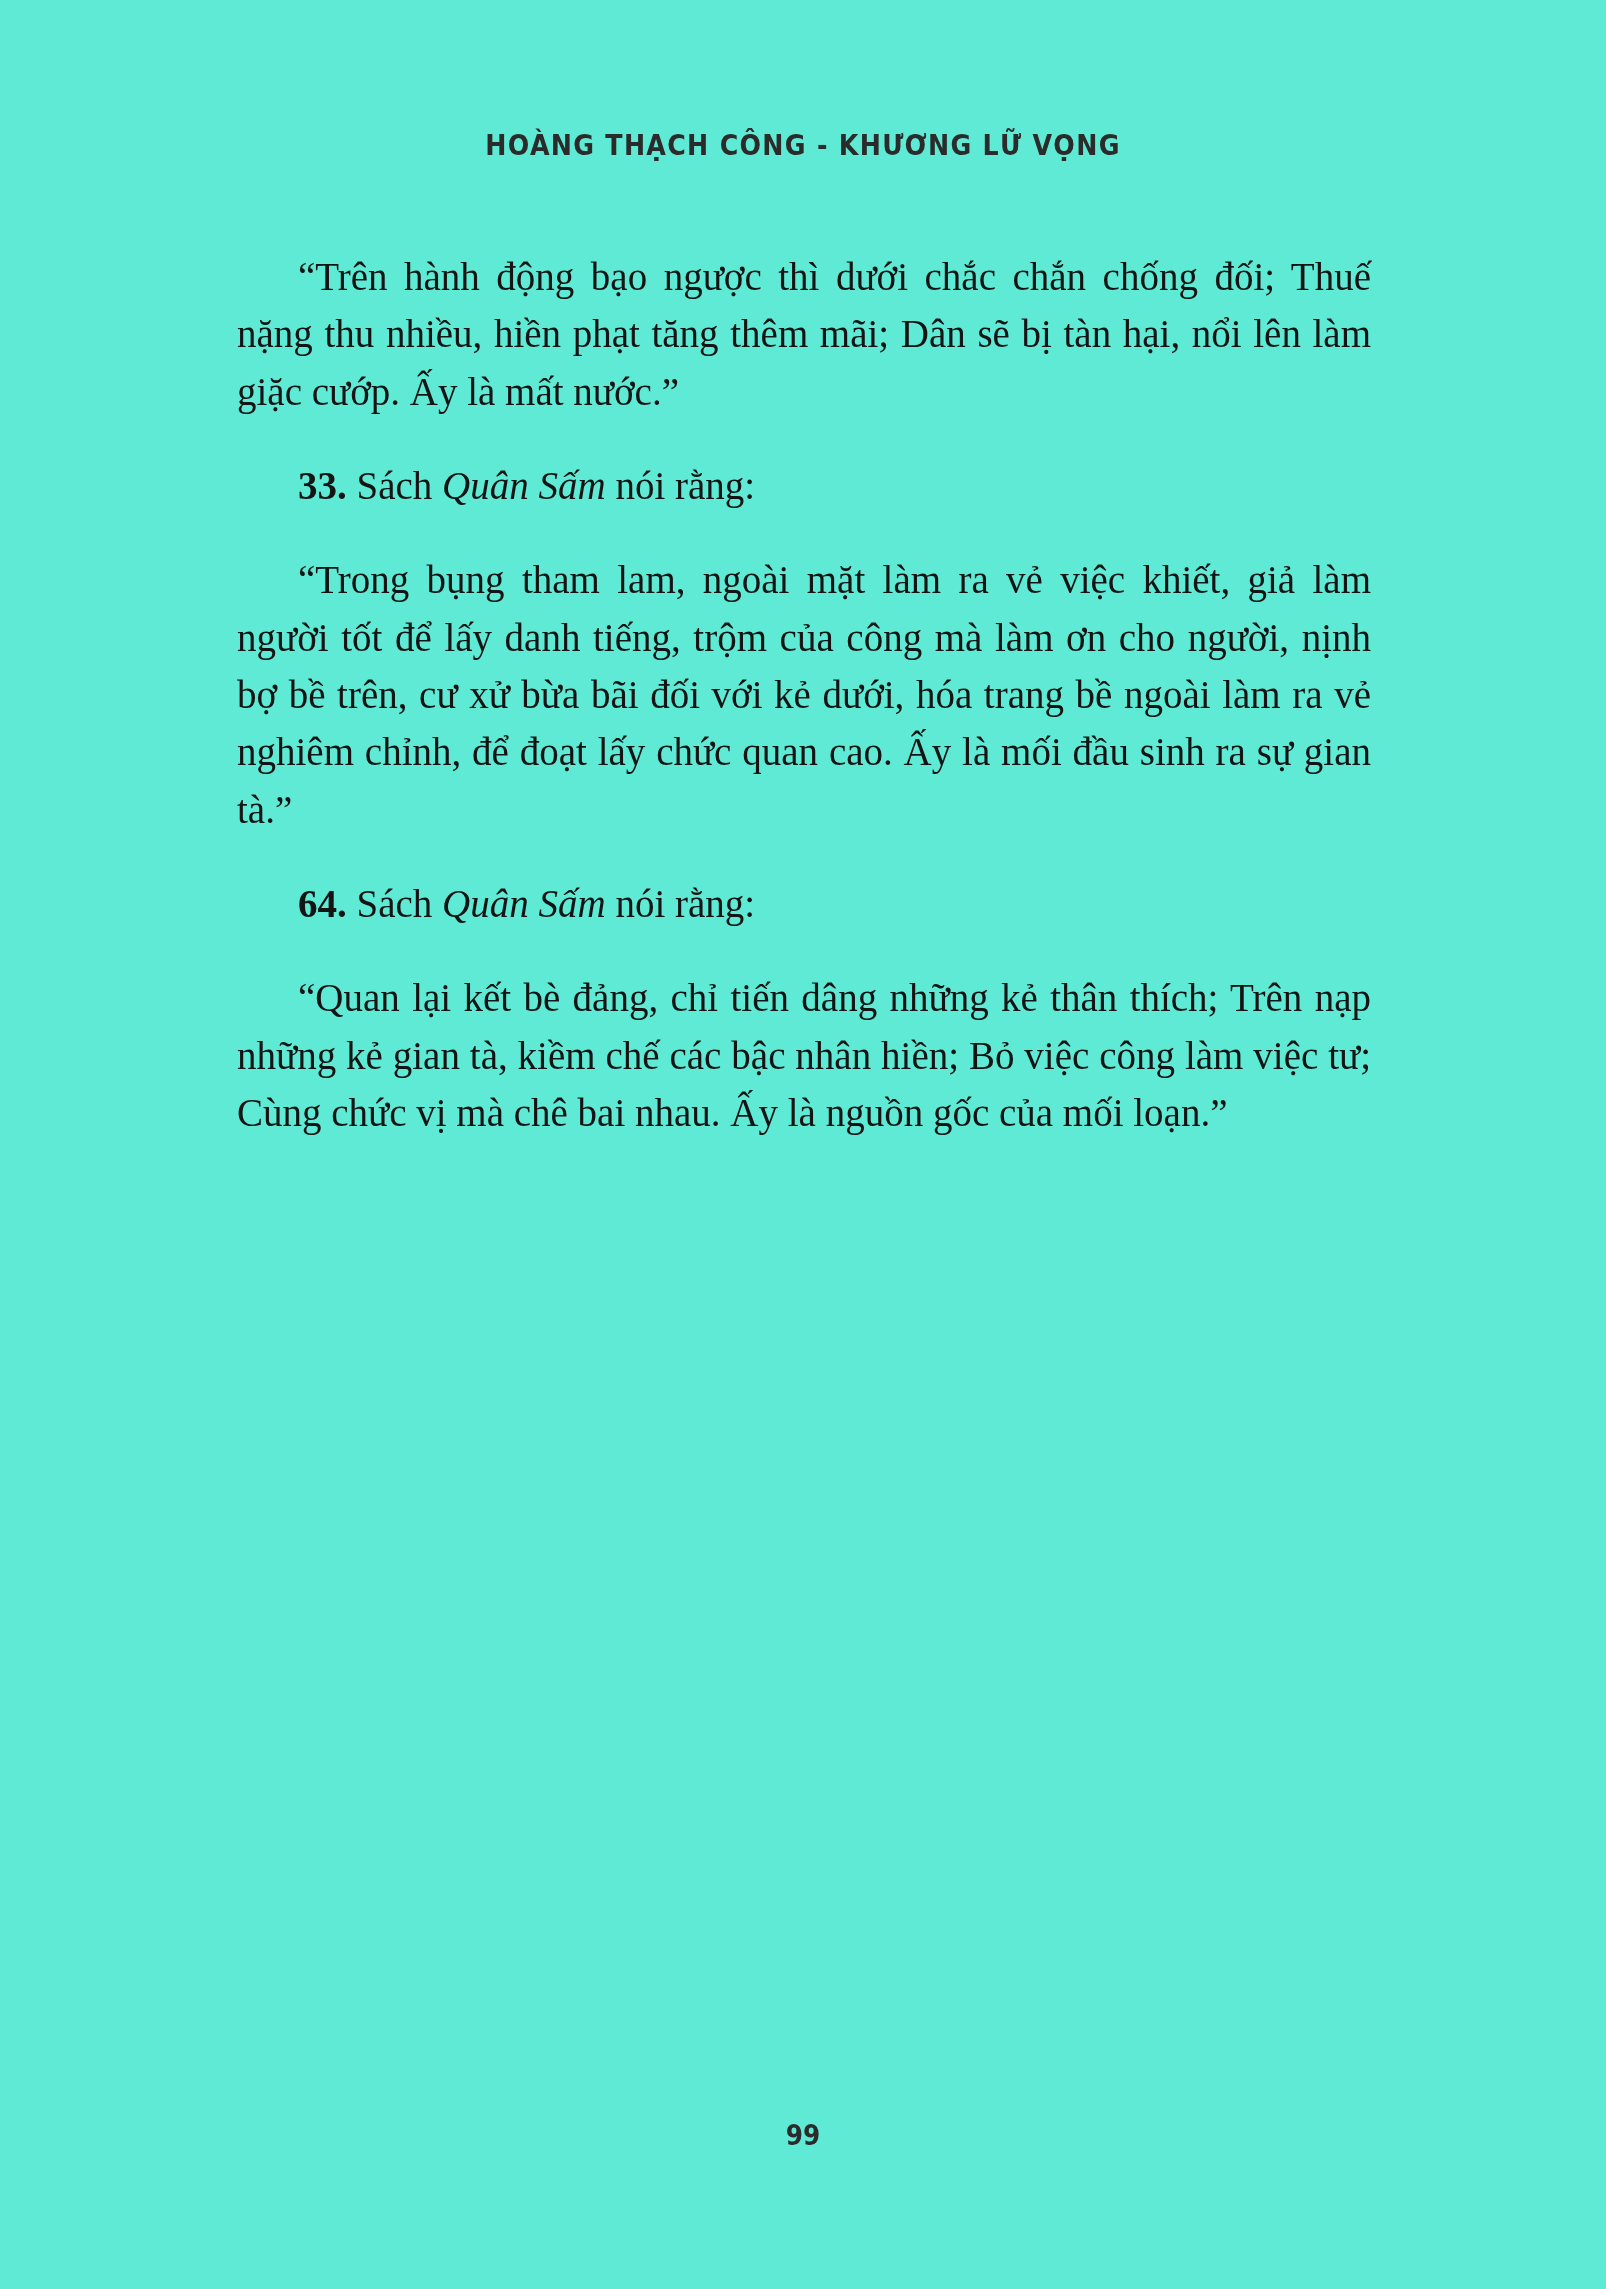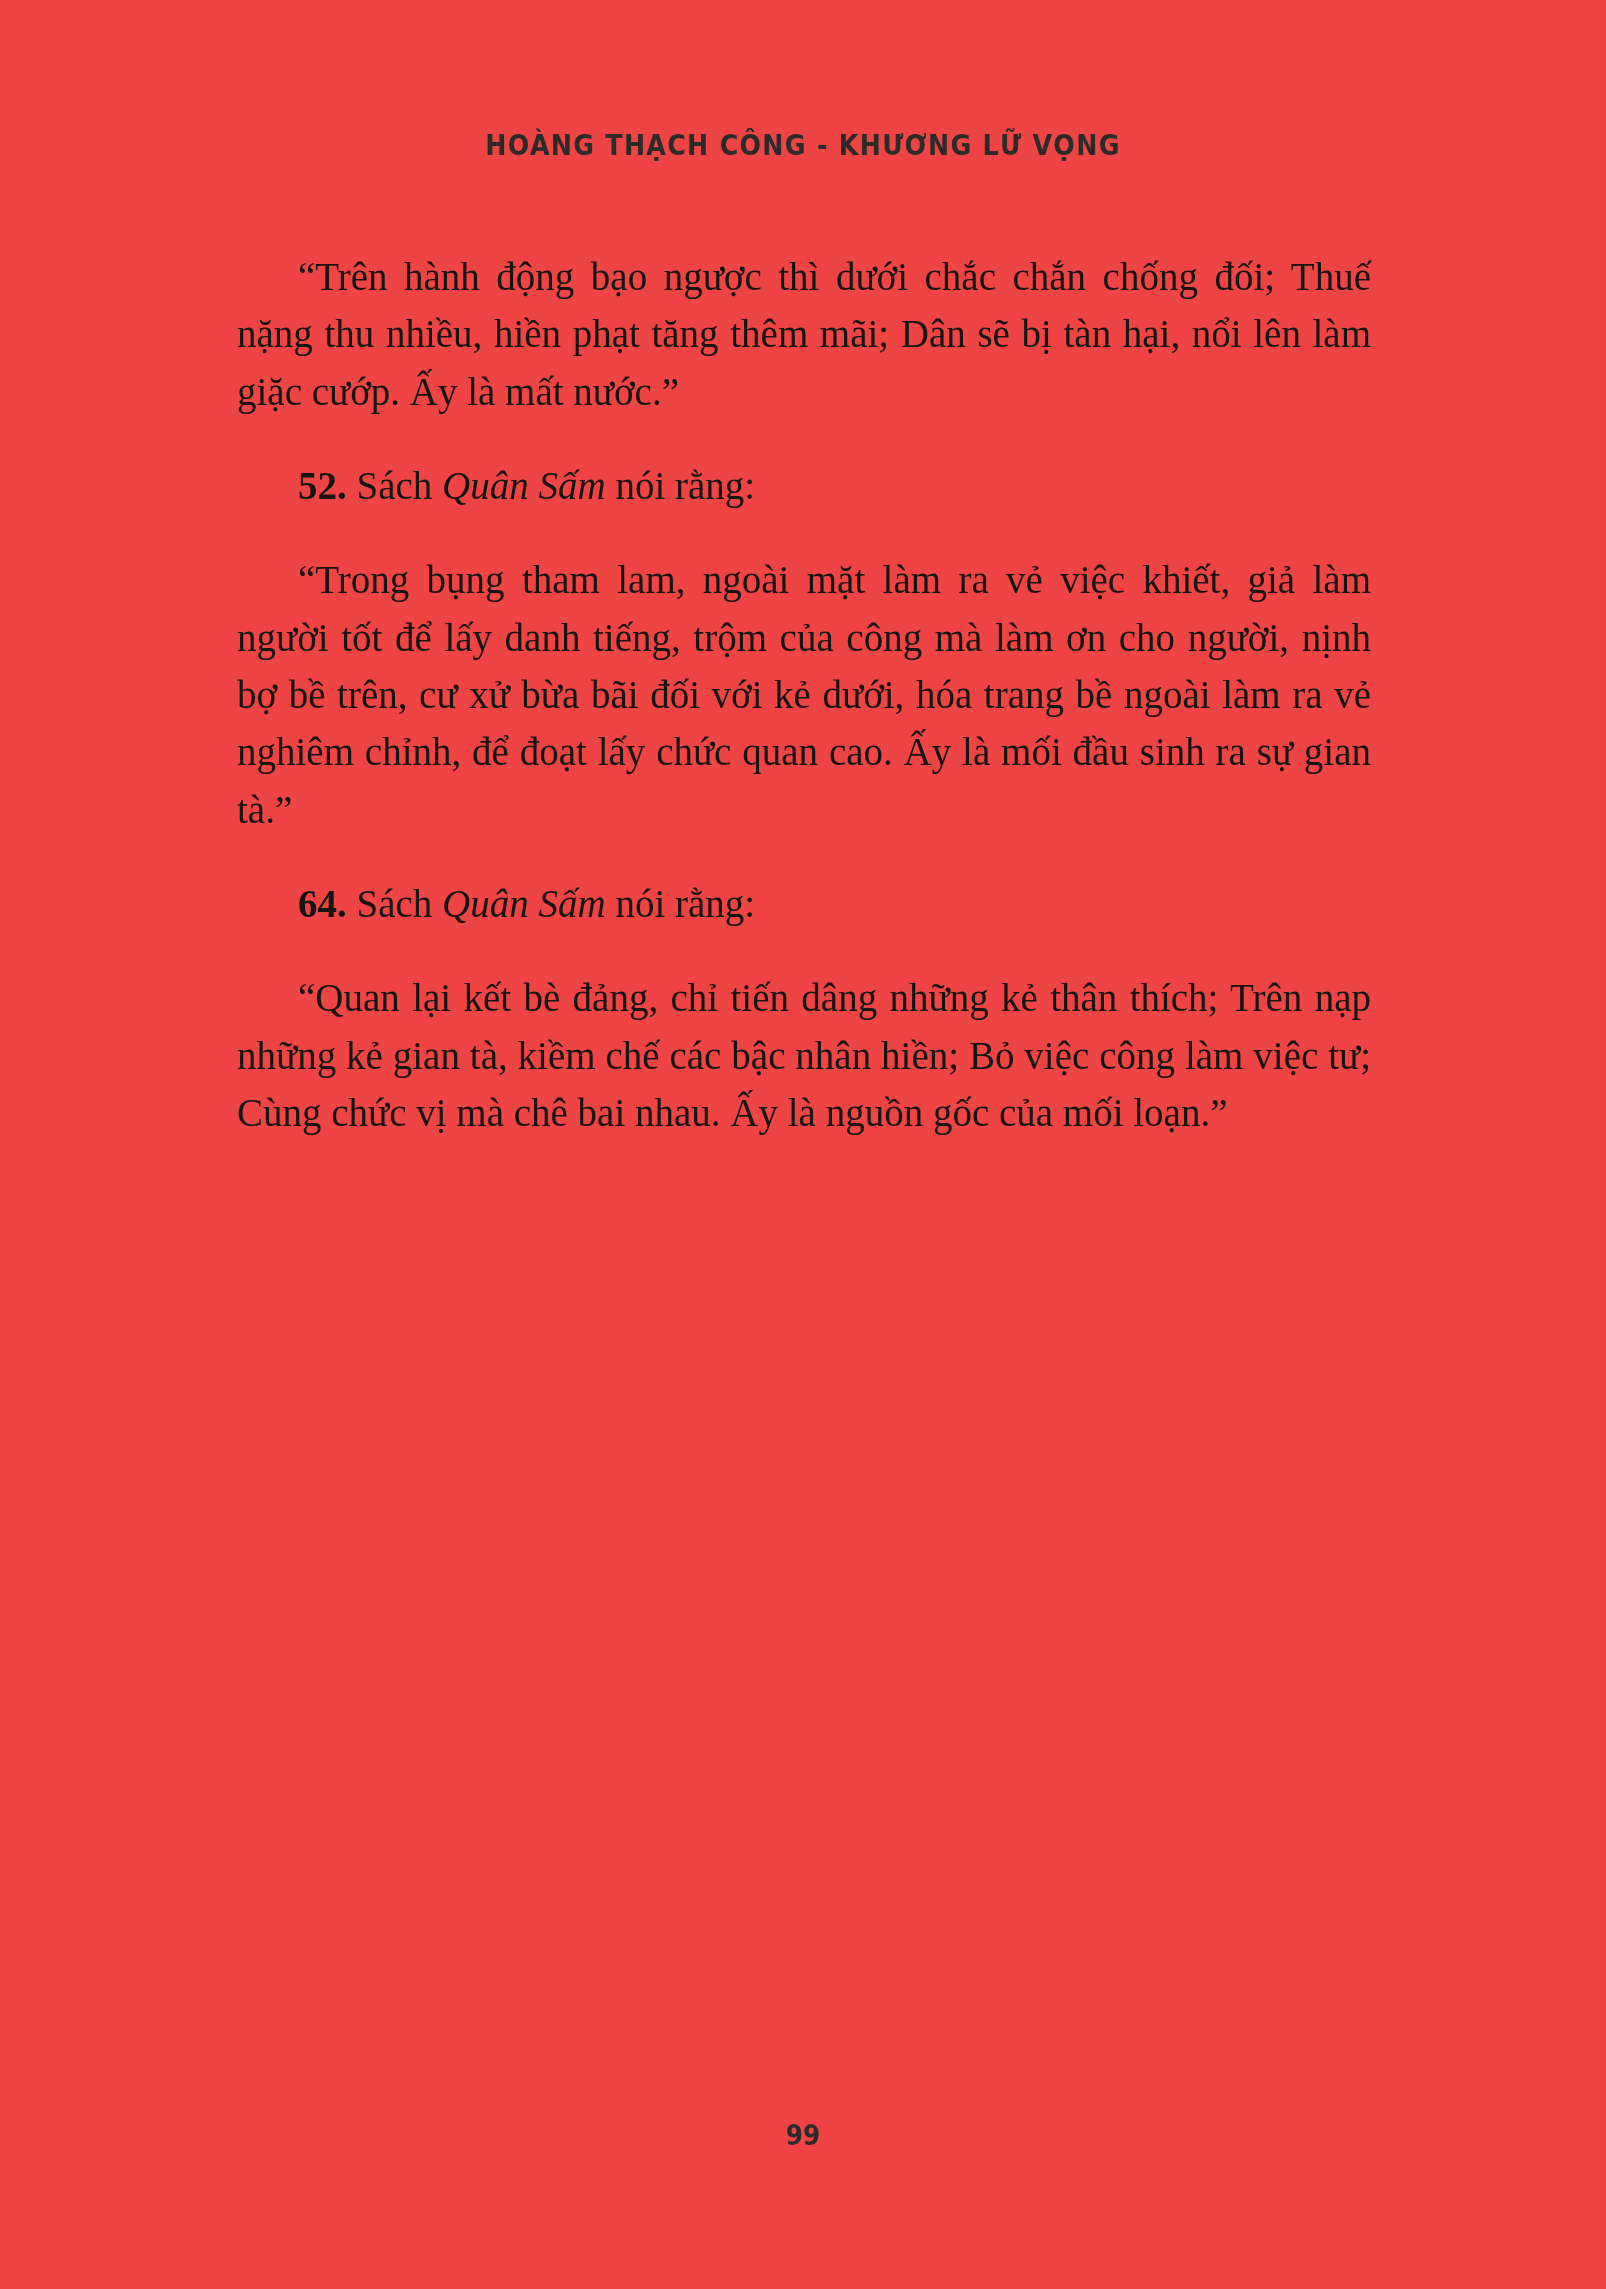--- a/index.html
+++ b/index.html
@@ -13,21 +13,21 @@
     position: relative;
     font-family: "Liberation Serif", serif;
     color: #1a1a1a;
     overflow: hidden;
   }
   .page {
     position: absolute;
     top: 0; left: 0;
     width: 1606px;
     height: 2289px;
-    background: #ef4444;
+    background: #5eead4;
   }
   .running-head {
     position: absolute;
     top: 129px;
     left: 0;
     width: 1606px;
     text-align: center;
     font-family: "DejaVu Sans", sans-serif;
     font-weight: bold;
     font-size: 27.5px;
@@ -79,21 +79,21 @@
 <div class="page">
 
   <div class="running-head">HOÀNG THẠCH CÔNG - KHƯƠNG LỮ VỌNG</div>
 
   <div class="content">
 
 
     <p class="para quote-line">“Trên hành động bạo ngược thì dưới chắc chắn chống đối; Thuế nặng thu nhiều, hiền phạt tăng thêm mãi; Dân sẽ bị tàn hại, nổi lên làm giặc cướp. Ấy là mất nước.”</p>
 
     <p class="para">
-      <span class="num">52.</span><span> Sách </span><span class="bookname">Quân Sấm</span><span> nói rằng:</span>
+      <span class="num">33.</span><span> Sách </span><span class="bookname">Quân Sấm</span><span> nói rằng:</span>
     </p>
 
     <p class="para quote-line">“Trong bụng tham lam, ngoài mặt làm ra vẻ việc khiết, giả làm người tốt để lấy danh tiếng, trộm của công mà làm ơn cho người, nịnh bợ bề trên, cư xử bừa bãi đối với kẻ dưới, hóa trang bề ngoài làm ra vẻ nghiêm chỉnh, để đoạt lấy chức quan cao. Ấy là mối đầu sinh ra sự gian tà.”</p>
 
     <p class="para">
       <span class="num">64.</span><span> Sách </span><span class="bookname">Quân Sấm</span><span> nói rằng:</span>
     </p>
 
     <p class="para quote-line last">“Quan lại kết bè đảng, chỉ tiến dâng những kẻ thân thích; Trên nạp những kẻ gian tà, kiềm chế các bậc nhân hiền; Bỏ việc công làm việc tư; Cùng chức vị mà chê bai nhau. Ấy là nguồn gốc của mối loạn.”</p>
 

